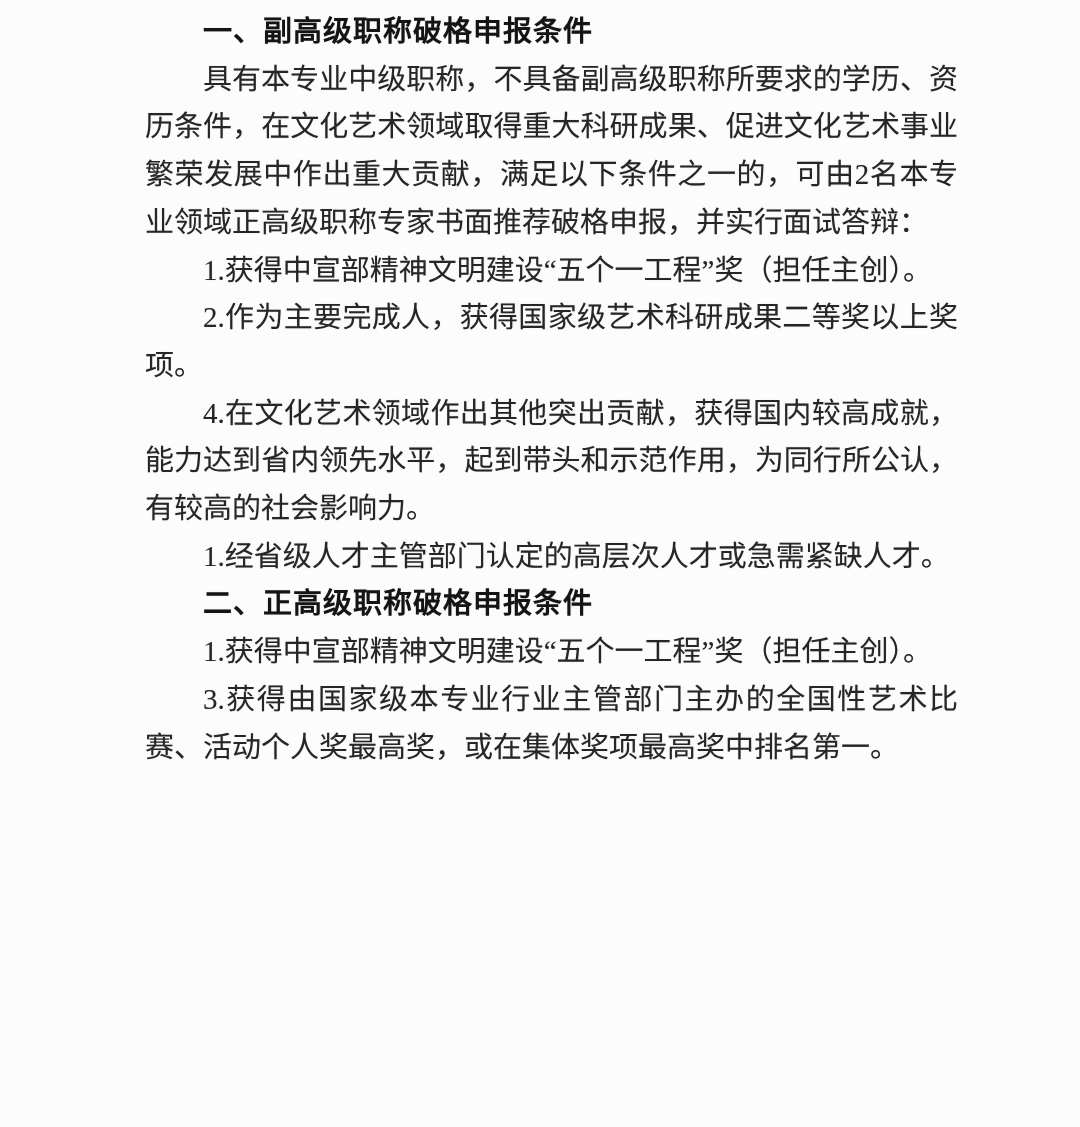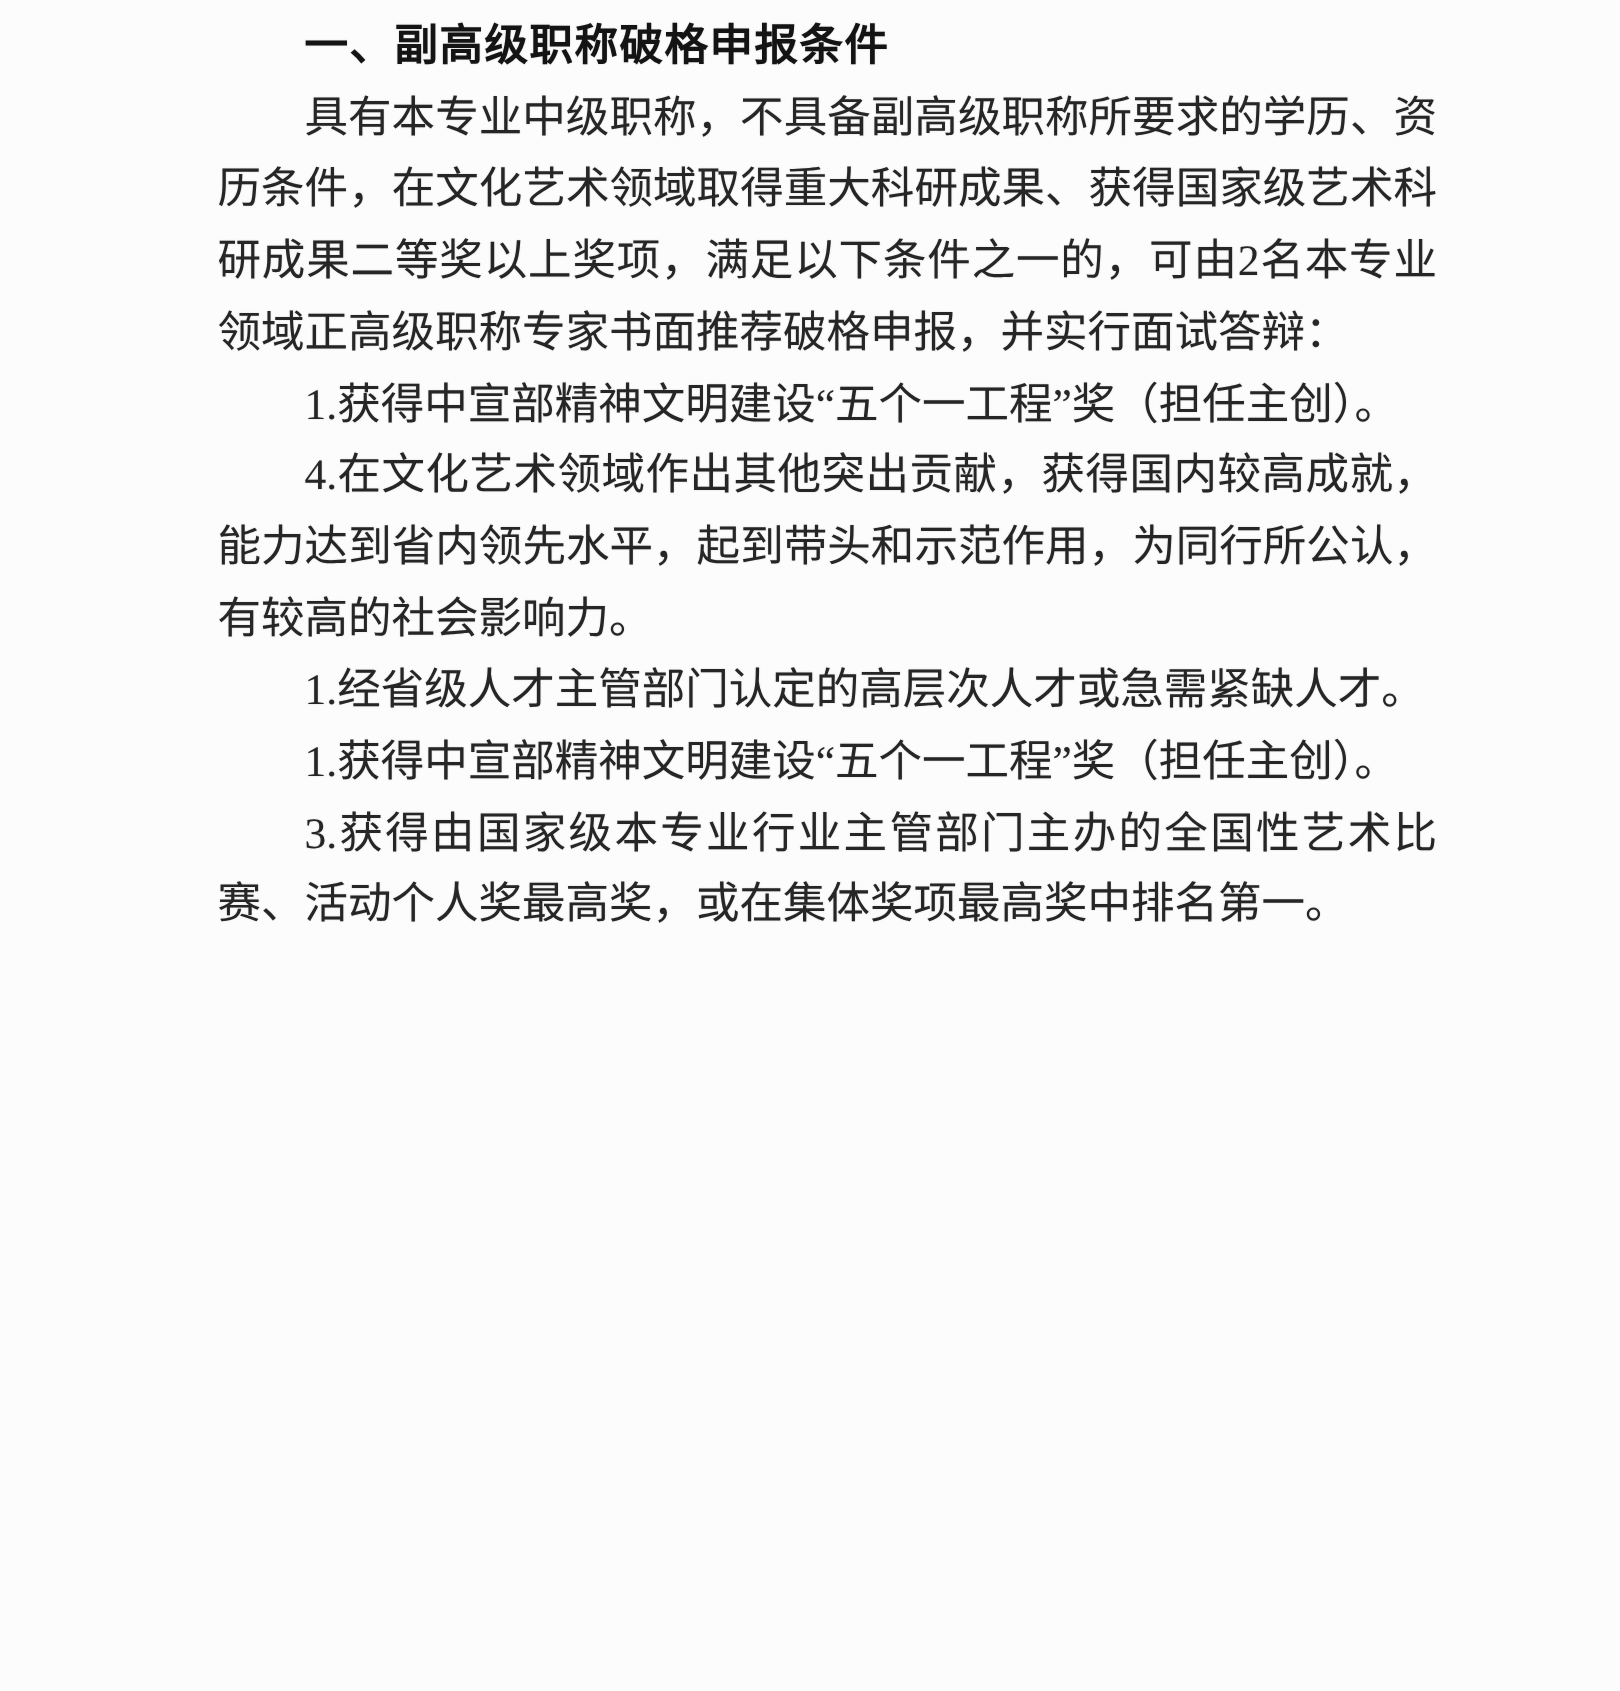--- a/index.html
+++ b/index.html
@@ -40,20 +40,22 @@
     color: var(--heading);
     text-align: left;
   }
 </style>
 </head>
 <body>
 
 <main class="page">
   <div id="doc">
       <h2 class="heading">一、副高级职称破格申报条件</h2>
-      <p class="para">具有本专业中级职称，不具备副高级职称所要求的学历、资历条件，在文化艺术领域取得重大科研成果、获得国家级艺术科研成果二等奖以上奖项，满足以下条件之一的，可由2名本专业领域正高级职称专家书面推荐破格申报，并实行面试答辩：</p>
+      <p class="para">具有本专业中级职称，不具备副高级职称所要求的学历、资历条件，在文化艺术领域取得重大科研成果、促进文化艺术事业繁荣发展中作出重大贡献，满足以下条件之一的，可由2名本专业领域正高级职称专家书面推荐破格申报，并实行面试答辩：</p>
       <p class="para">1.获得中宣部精神文明建设“五个一工程”奖（担任主创）。</p>
+      <p class="para">2.作为主要完成人，获得国家级艺术科研成果二等奖以上奖项。</p>
       <p class="para">4.在文化艺术领域作出其他突出贡献，获得国内较高成就，能力达到省内领先水平，起到带头和示范作用，为同行所公认，有较高的社会影响力。</p>
       <p class="para">1.经省级人才主管部门认定的高层次人才或急需紧缺人才。</p>
+      <h2 class="heading">二、正高级职称破格申报条件</h2>
       <p class="para">1.获得中宣部精神文明建设“五个一工程”奖（担任主创）。</p>
       <p class="para">3.获得由国家级本专业行业主管部门主办的全国性艺术比赛、活动个人奖最高奖，或在集体奖项最高奖中排名第一。</p>
     </div>
 </main>
 
 </body></html>

